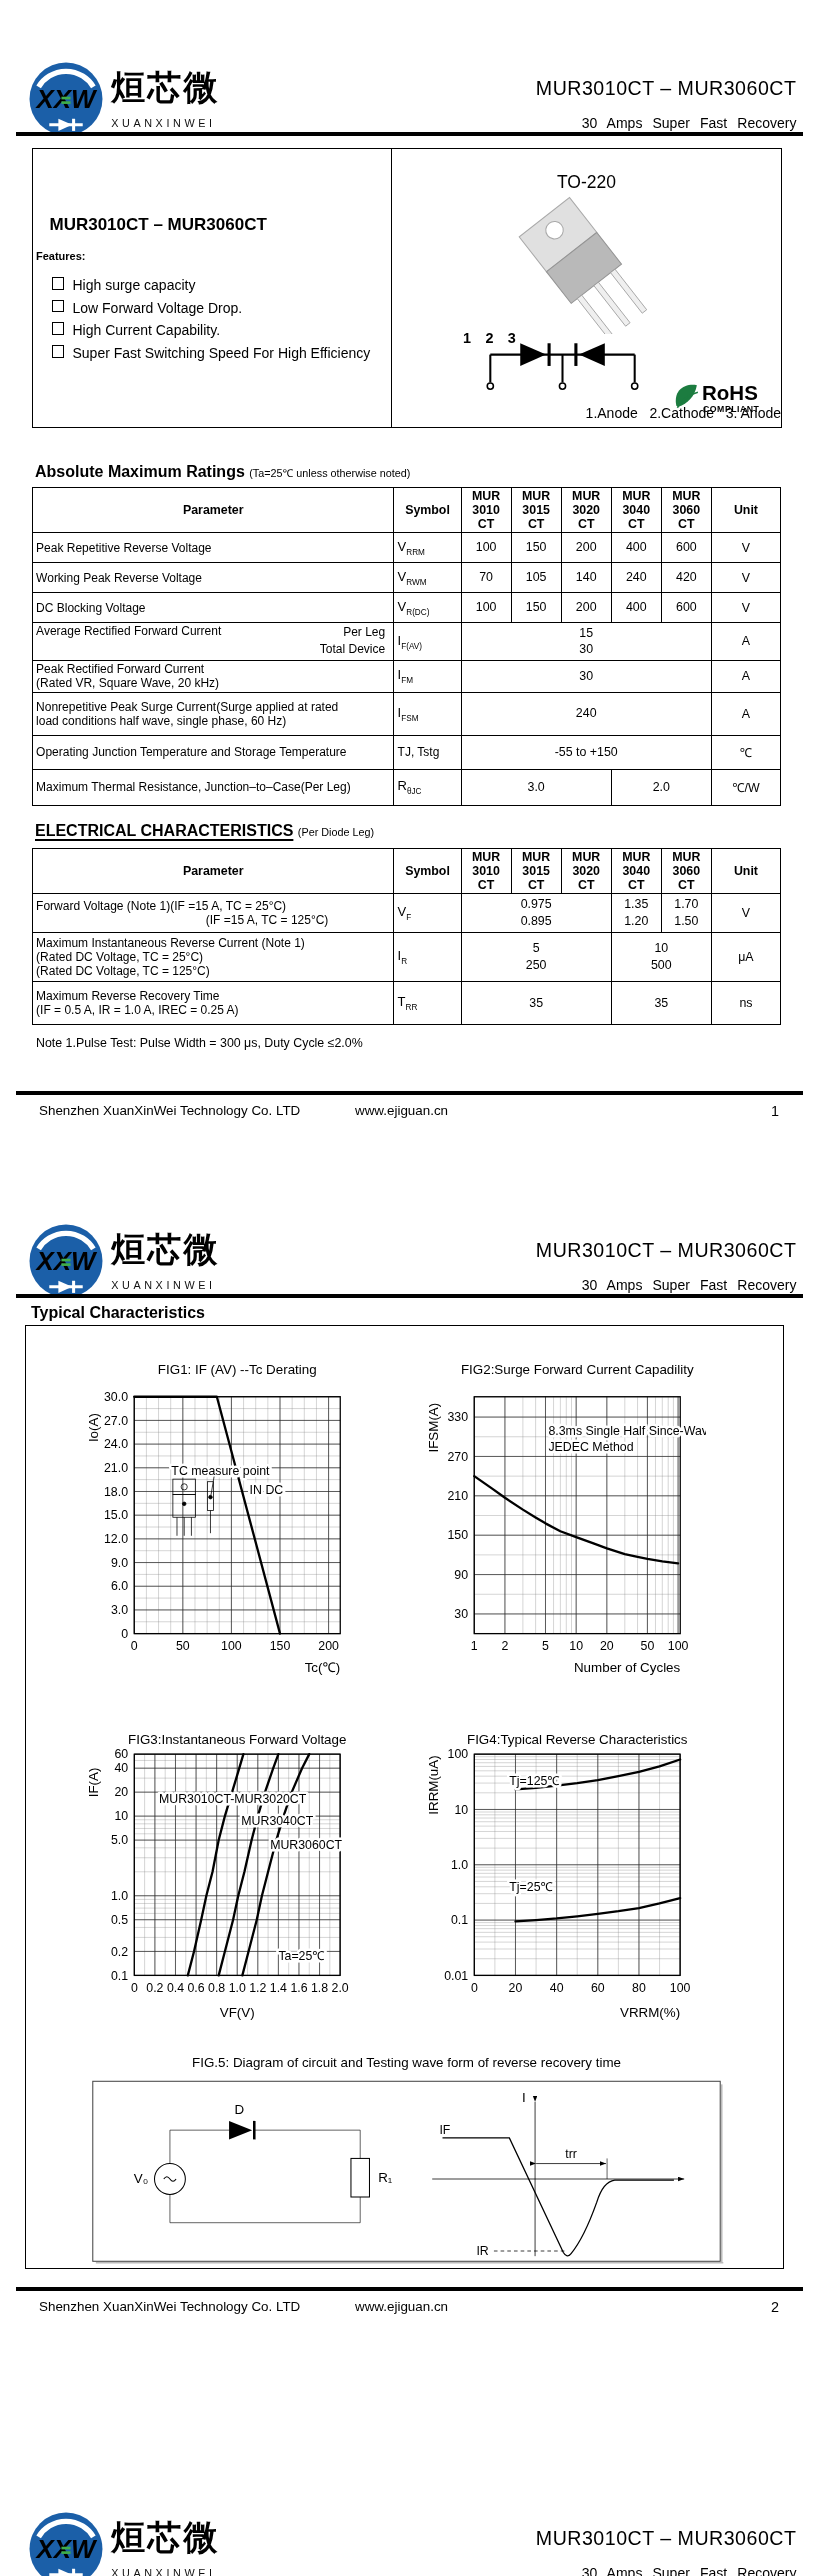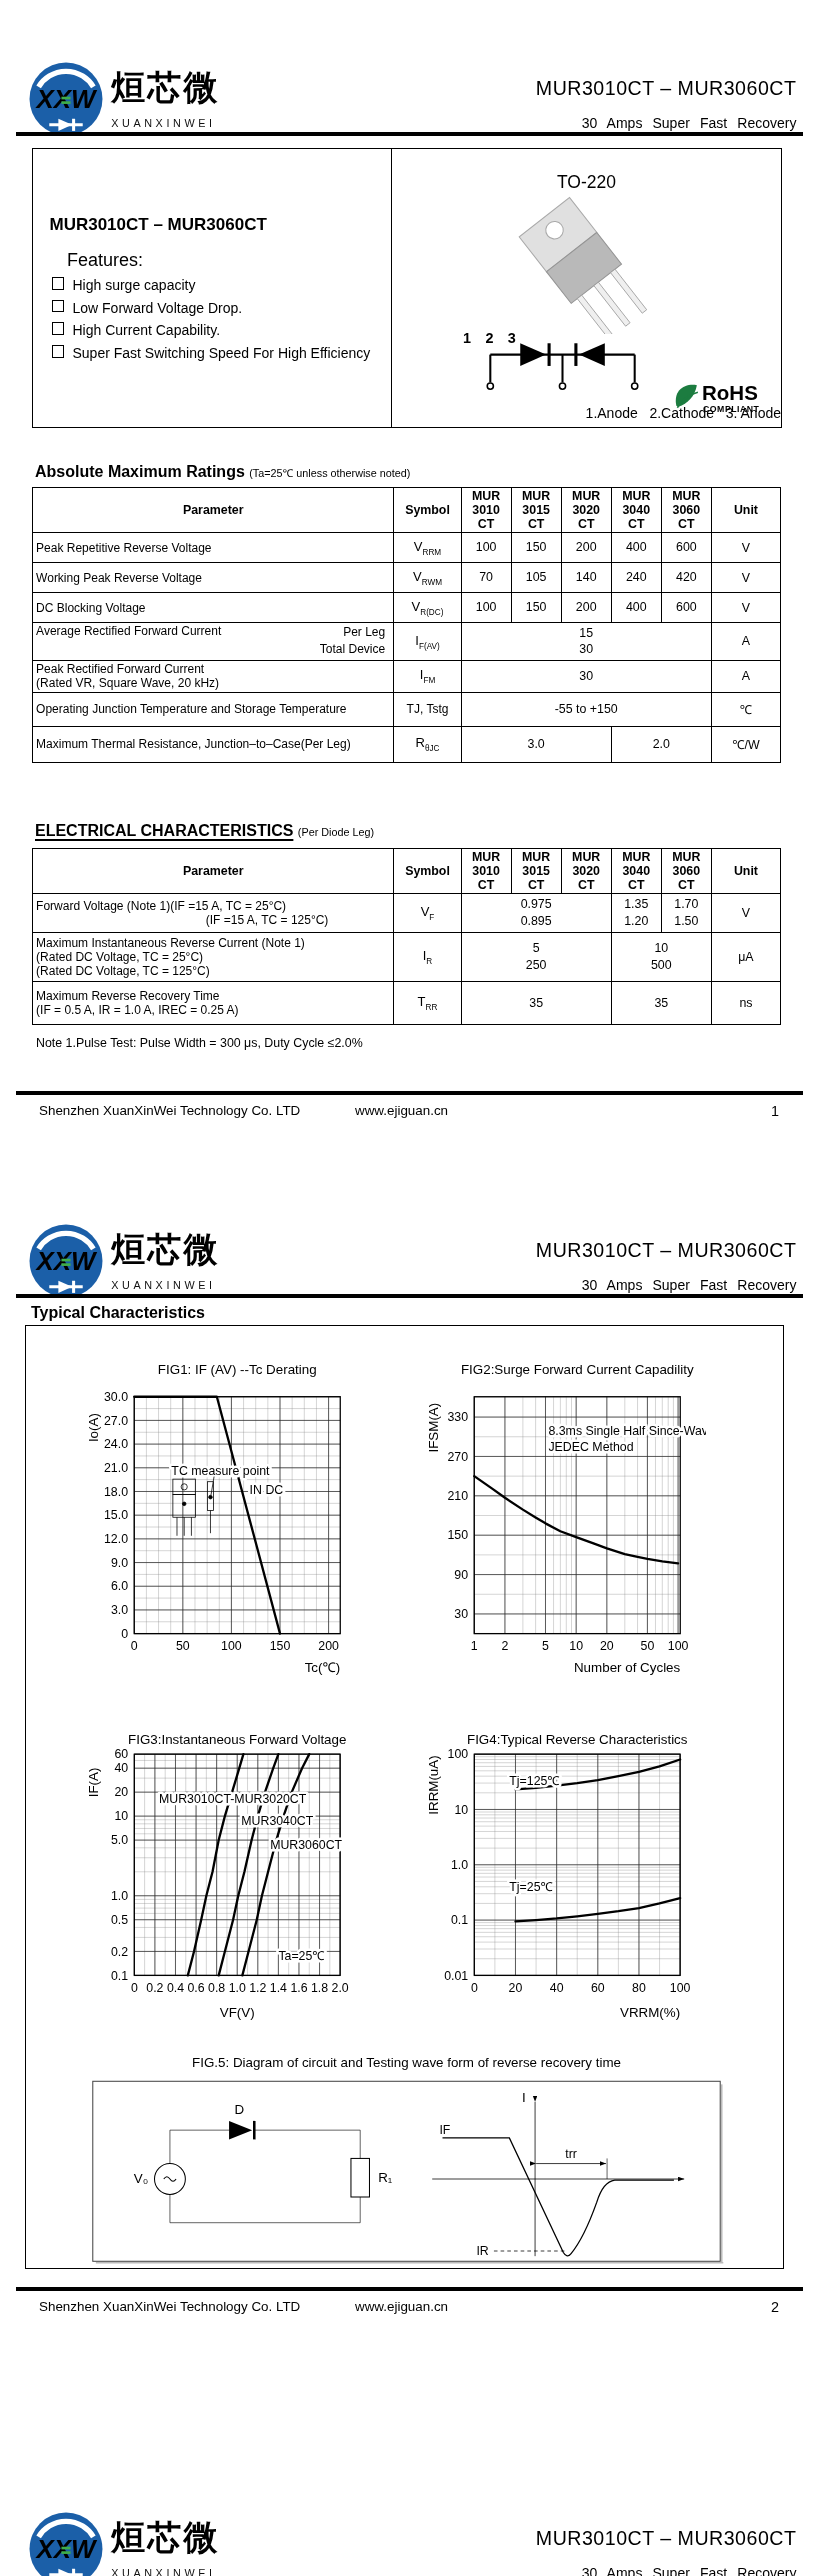--- a/index.html
+++ b/index.html
@@ -16,39 +16,39 @@
   .foot-rule{left:15.5px;width:787px;height:3.6px;background:#000}
   .footer-line{left:0;width:818px;font-size:13.4px}
   .f-company{position:absolute;left:39px}
   .f-site{position:absolute;left:355px}
   .f-page{position:absolute;right:39px;font-size:14.4px}
   
   .intro-box{left:32px;top:148px;width:748px;height:278px;border:1.5px solid #000;display:flex}
   .intro-left{width:358px;border-right:1.5px solid #000;position:relative}
   .intro-right{flex:1;position:relative}
   .part-range{position:absolute;left:16.5px;top:66px;font-size:17px;font-weight:bold}
-  .features-title{position:absolute;left:34px;top:101px;font-size:18px;font-weight:normal}
+  .features-title{position:absolute;left:3px;top:101px;font-size:11px;font-weight:bold}
   .features{position:absolute;left:18.5px;top:128px;margin:0;padding:0;list-style:none}
   .features li{display:flex;align-items:flex-start;font-size:14px;margin-bottom:6.7px}
   .cb{display:inline-block;width:10.8px;height:10.8px;border:1px solid #000;margin-right:8.2px;flex:0 0 auto}
   .pkg-name{position:absolute;left:0;top:23px;width:100%;text-align:center;font-size:17.5px}
   .pin-nums{position:absolute;left:71px;top:181px;font-size:14.4px;font-weight:bold;letter-spacing:5.2px}
   .pin-desc{position:absolute;left:0;top:256px;width:100%;text-align:right;font-size:14px;white-space:pre}
   .rohs{position:absolute;right:11.3px;bottom:8.2px}
   
   .h-main{font-size:16px;font-weight:bold}
   .h-note{font-size:10.8px;font-weight:normal}
   .underlined{text-decoration:underline;text-decoration-thickness:1.5px;text-underline-offset:3.1px}
   
   table.spec{position:absolute;left:32px;border-collapse:collapse;border:1.5px solid #000;table-layout:fixed;width:749px}
   table.spec td,table.spec th{border:1px solid #000;padding:1px 3.1px;vertical-align:middle;font-weight:normal}
   table.spec th{font-size:12.4px;font-weight:bold}
   td.param{text-align:left;font-size:12px;padding-left:6.2px}
   td.param .p2{display:block}
-  td.sym{text-align:center;font-size:13px}
+  td.sym{text-align:left;font-size:13px}
   td.sym sub{font-size:8.2px}
   td.val{text-align:center;font-size:12.4px;line-height:1.35}
   td.unit{text-align:center;font-size:12.4px}
   .pqual{float:right;text-align:right;margin-right:5.2px;line-height:1.45}
   
   .figbox{left:25px;top:1325px;width:757px;height:942px;border:1.5px solid #000}
   svg text{fill:#000}
   .gmin{stroke:#8a8a8a;stroke-width:0.7}
   .gmaj{stroke:#2a2a2a;stroke-width:1.4}
   .frame{fill:none;stroke:#000;stroke-width:2.5}
@@ -233,20 +233,26 @@
     <td class="val" colspan="5">
           <div>15</div>
           <div>30</div>
         </td>
     <td class="unit">A</td>
   </tr>
   <tr style="height:32px">
     <td class="param"><span>Peak Rectified Forward Current</span><span class="p2">(Rated VR, Square Wave, 20 kHz)</span></td>
     <td class="sym"><span>I</span><sub>FM</sub></td>
     <td class="val" colspan="5">30</td>
+    <td class="unit">A</td>
+  </tr>
+  <tr style="height:43px">
+    <td class="param"><span>Nonrepetitive Peak Surge Current(Surge applied at rated</span><span class="p2">load conditions half wave, single phase, 60 Hz)</span></td>
+    <td class="sym"><span>I</span><sub>FSM</sub></td>
+    <td class="val" colspan="5">240</td>
     <td class="unit">A</td>
   </tr>
   <tr style="height:34px">
     <td class="param">Operating Junction Temperature and Storage Temperature</td>
     <td class="sym" style="font-size:12px"><span>TJ, Tstg</span></td>
     <td class="val" colspan="5">-55 to +150</td>
     <td class="unit">℃</td>
   </tr>
   <tr style="height:36px">
     <td class="param">Maximum Thermal Resistance, Junction–to–Case(Per Leg)</td>

